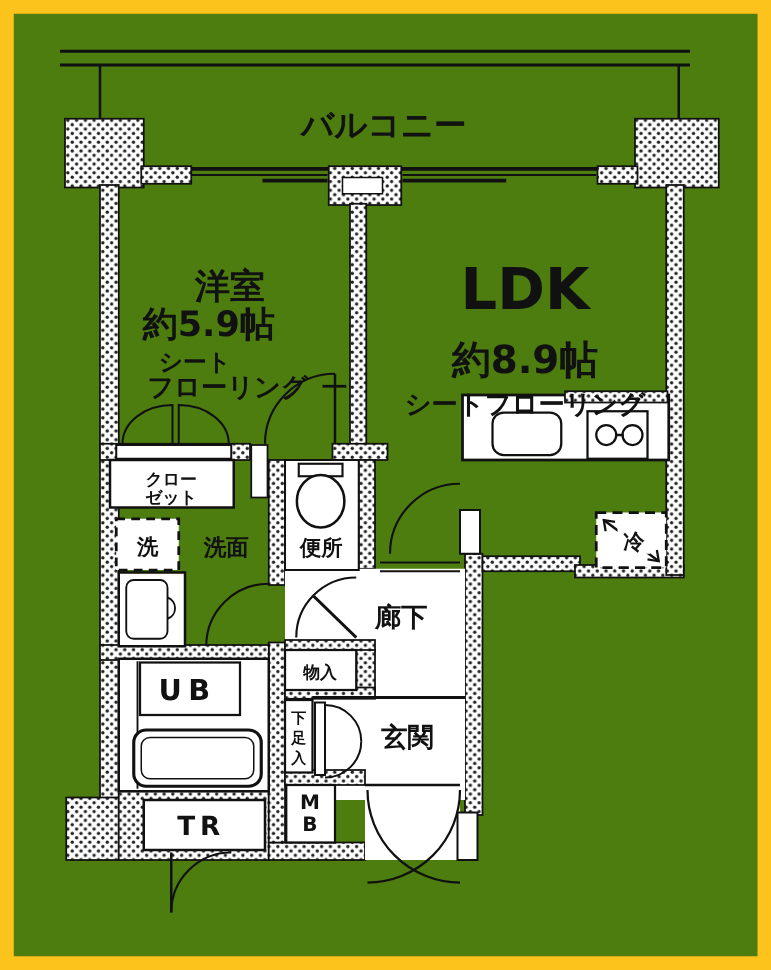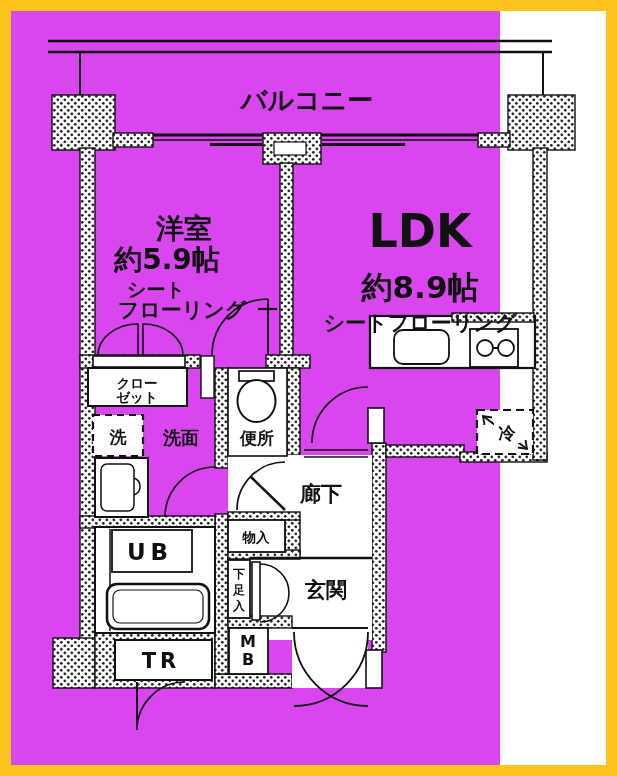--- a/index.html
+++ b/index.html
@@ -1,16 +1,16 @@
 <!DOCTYPE html>
 <html><head>
 <meta charset="utf-8">
 <style>
   html,body{margin:0;padding:0;background:#fff;}
-  .page{width:500px;height:776px;position:relative;background:#d946ef;}
+  .page{width:617px;height:776px;position:relative;background:#4d7c0f;}
   svg{display:block;}
   .w{fill:url(#hatch);stroke:#111;stroke-width:1.4;}
   .room{fill:#fff;stroke:#111;}
   .plain{fill:#fff;stroke:none;}
   .ln{stroke:#111;fill:none;}
   .t{font-family:"DejaVu Sans","Liberation Sans",sans-serif;font-weight:bold;fill:#111;text-anchor:middle;}
 </style>
 </head>
 <body>
 

